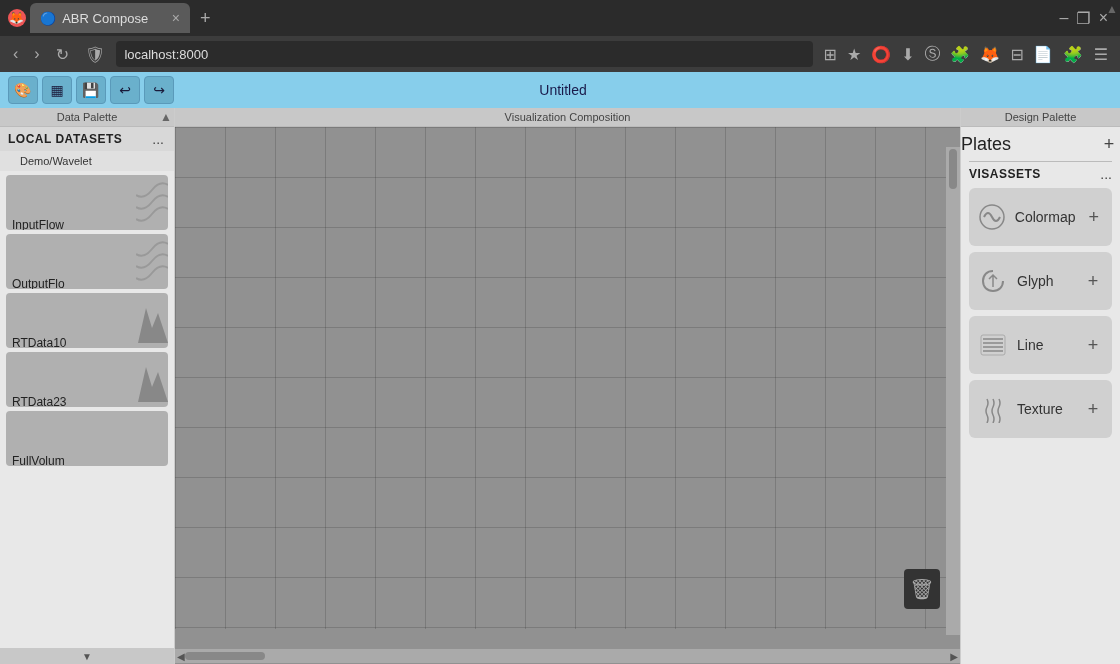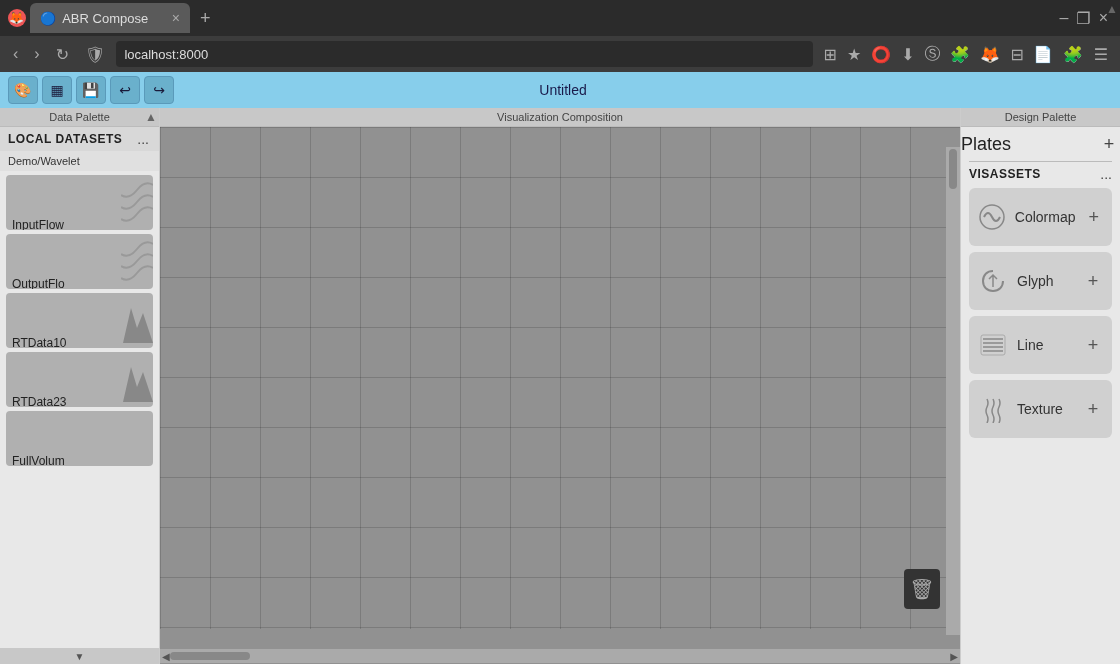--- a/index.html
+++ b/index.html
@@ -24,29 +24,29 @@
     
     .app-header { background: #87ceeb; height: 36px; display: flex; align-items: center; justify-content: space-between; padding: 0 8px; }
     .app-toolbar { display: flex; gap: 4px; align-items: center; }
     .toolbar-btn { width: 30px; height: 28px; background: #6ab0cc; border: 1px solid #5a9aba; border-radius: 4px; display: flex; align-items: center; justify-content: center; cursor: pointer; font-size: 14px; color: #1a1a3a; }
     .app-title { color: #1a1a4a; font-size: 14px; font-weight: normal; text-align: right; }
 
     
     .app-body { display: flex; height: calc(664px - 36px - 36px - 36px); }
 
     
-    .data-palette { width: 160px; background: #e8e8e8; display: flex; flex-direction: column; border-right: 1px solid #ccc; position: relative; }
+    .data-palette { width: 175px; background: #e8e8e8; display: flex; flex-direction: column; border-right: 1px solid #ccc; position: relative; }
     .panel-header { background: #c8c8c8; text-align: center; font-size: 11px; color: #444; padding: 3px 0; border-bottom: 1px solid #bbb; display: flex; align-items: center; justify-content: center; }
     .scroll-arrow { position: absolute; right: 2px; top: 2px; cursor: pointer; color: #666; font-size: 12px; }
 
     .local-datasets-header { display: flex; align-items: center; padding: 4px 8px; background: #d8d8d8; }
     .local-datasets-title { font-size: 12px; font-weight: bold; color: #222; text-transform: uppercase; letter-spacing: 0.5px; flex: 1; }
     .more-btn { background: none; border: none; cursor: pointer; color: #444; font-size: 14px; padding: 0 2px; }
 
-    .dataset-path { font-size: 11px; color: #333; padding: 4px 8px; background: #e0e0e0; }
+    .dataset-path { font-size: 11px; color: #333; padding: 4px 20px; background: #e0e0e0; }
 
     .data-items { flex: 1; overflow-y: auto; padding: 4px 6px; display: flex; flex-direction: column; gap: 4px; }
     .data-item { background: #b0b0b0; border-radius: 4px; height: 55px; display: flex; align-items: center; padding: 0 6px; position: relative; overflow: hidden; }
     .data-item-label { font-size: 12px; color: #222; margin-top: 44px; }
 
     
     .wave-icon { position: absolute; right: 0; top: 0; bottom: 0; width: 32px; overflow: hidden; }
     .wave-icon svg { position: absolute; right: 0; }
 
     

